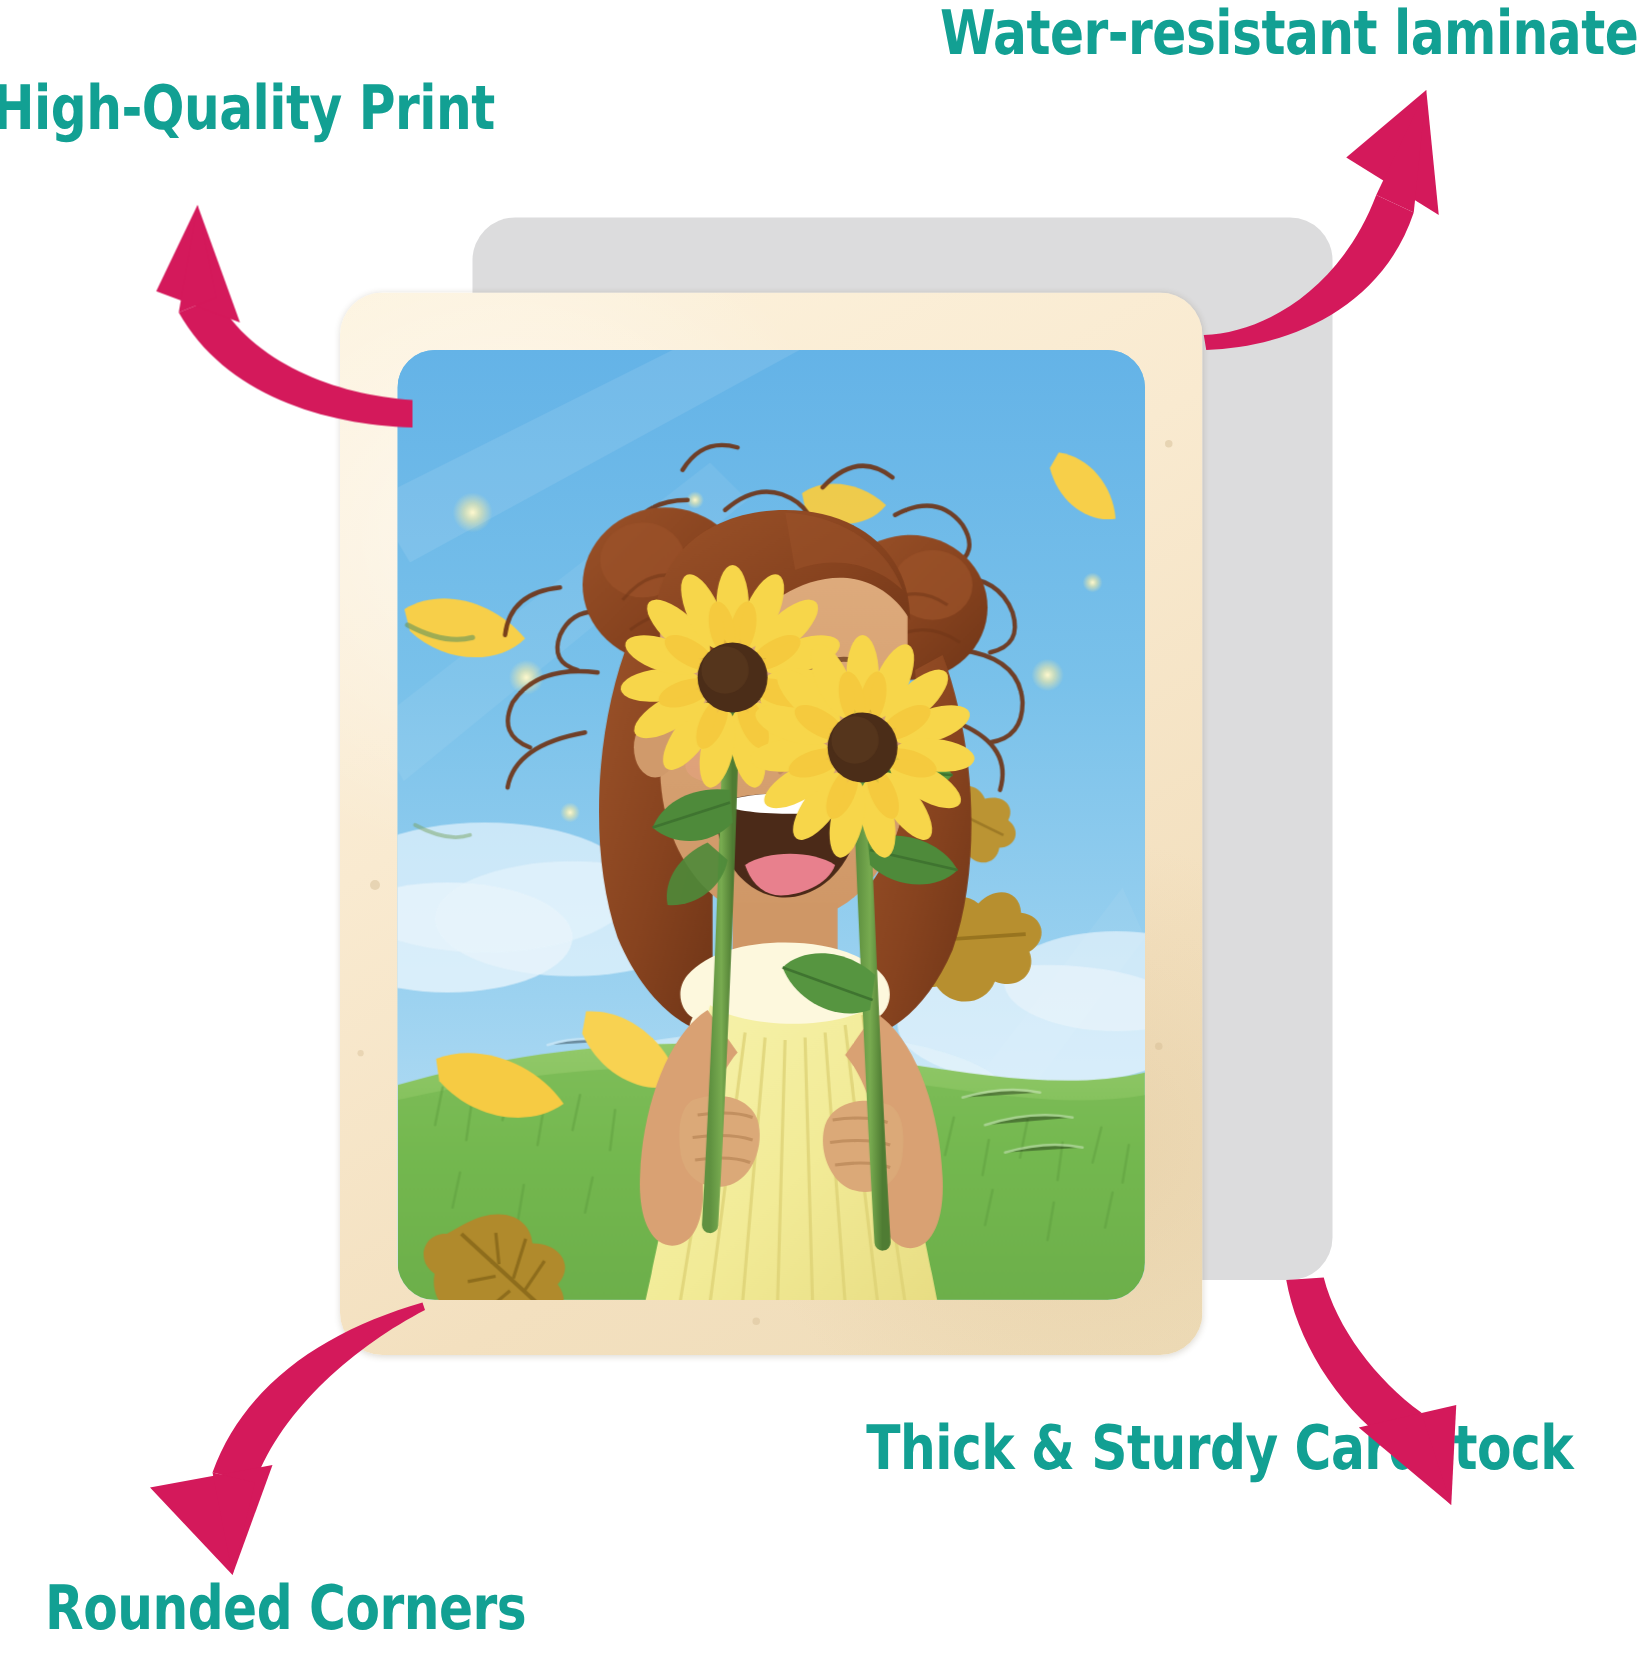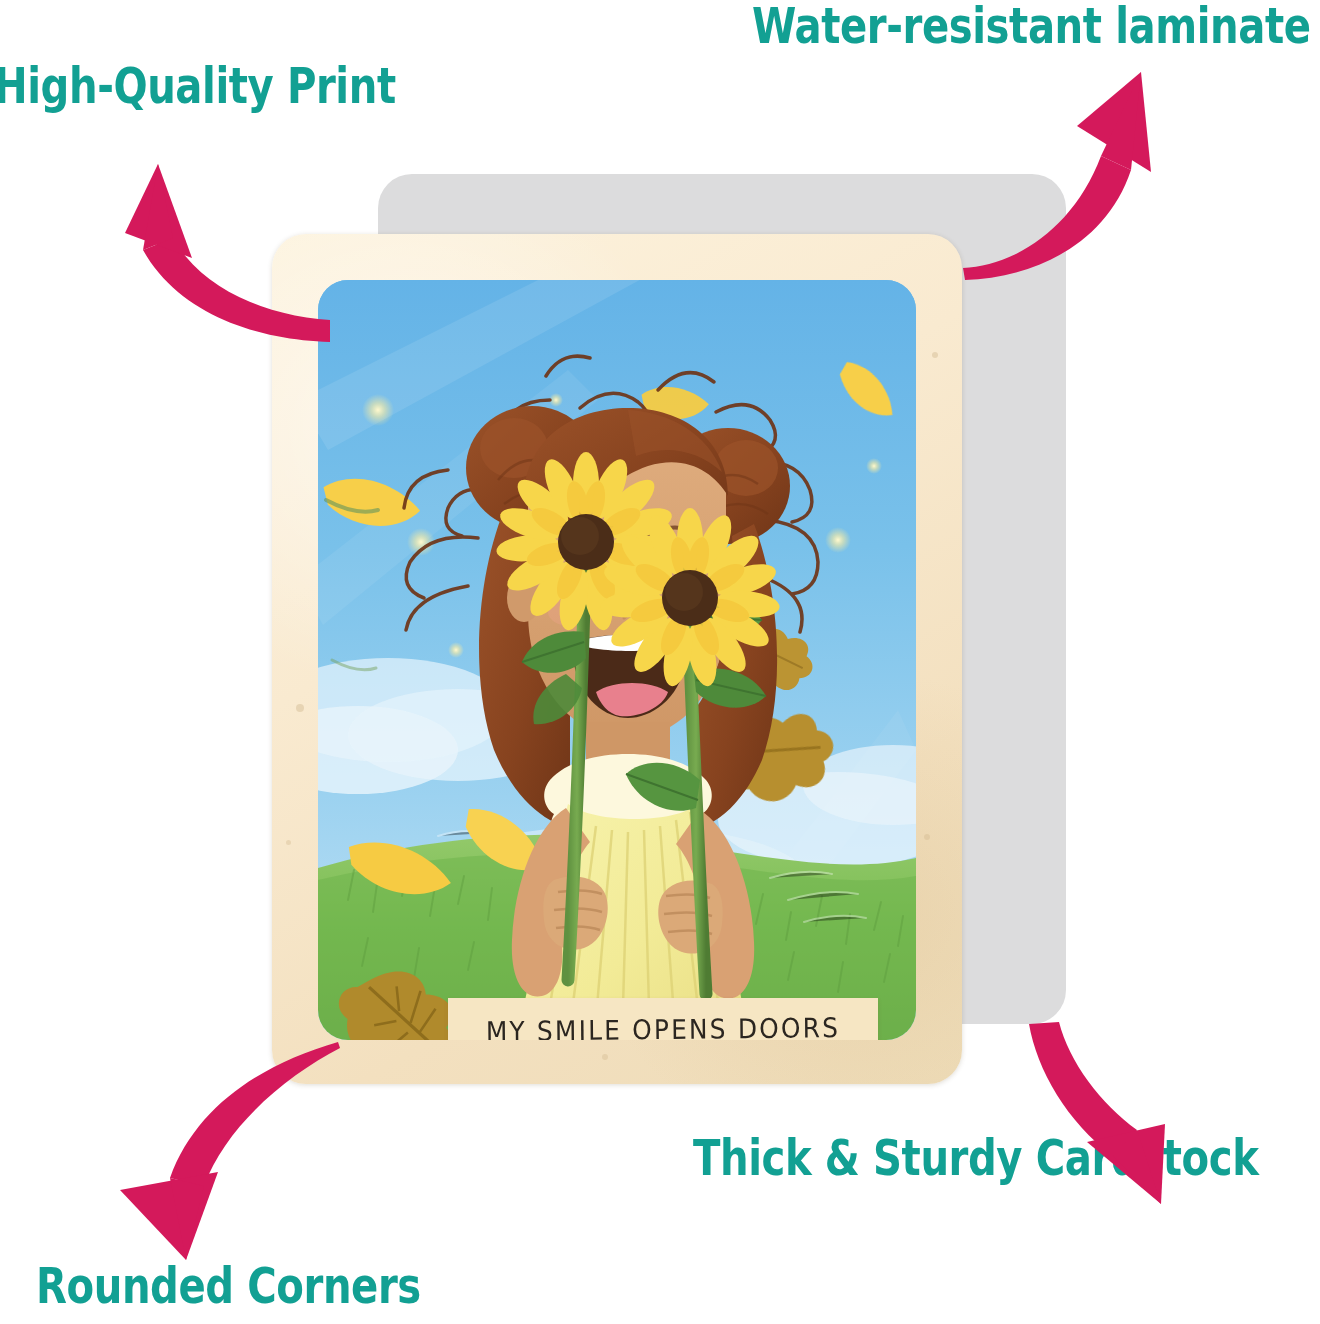--- a/index.html
+++ b/index.html
@@ -463,23 +463,20 @@
           <circle cx="-6" cy="-6" r="19" fill="#5c3a20" opacity=".6"></circle>
         </g>
 
         <g transform="translate(52,700) rotate(34) scale(1.6)">
           <path d="M0 0 C 10 -20, 26 -22, 34 -12 C 46 -20, 58 -14, 56 -2 C 68 2, 68 16, 56 20 C 58 32, 46 40, 34 32 C 26 44, 8 42, 2 28 C -10 28, -14 14, -4 8 Z" fill="#b08a2c"></path>
           <path d="M2 4 L 56 12" stroke="#8e6d1c" stroke-width="2" fill="none"></path>
           <path d="M16 -6 L 26 6 M 30 -12 L 36 8 M 44 -8 L 44 10 M 18 22 L 28 12 M 34 28 L 38 14" stroke="#8e6d1c" stroke-width="1.6" fill="none"></path>
         </g>
       </svg>
 
-      <div id="banner">
-        <div id="banner-text">MY SMILE OPENS DOORS</div>
-      </div>
     </div>
   </div>
 
   <div class="callout" id="label-print">High-Quality Print</div>
 
   <div class="callout" id="label-laminate">Water-resistant laminate</div>
 
   <div class="callout" id="label-cardstock">Thick &amp; Sturdy Cardstock</div>
 
   <div class="callout" id="label-corners">Rounded Corners</div>

